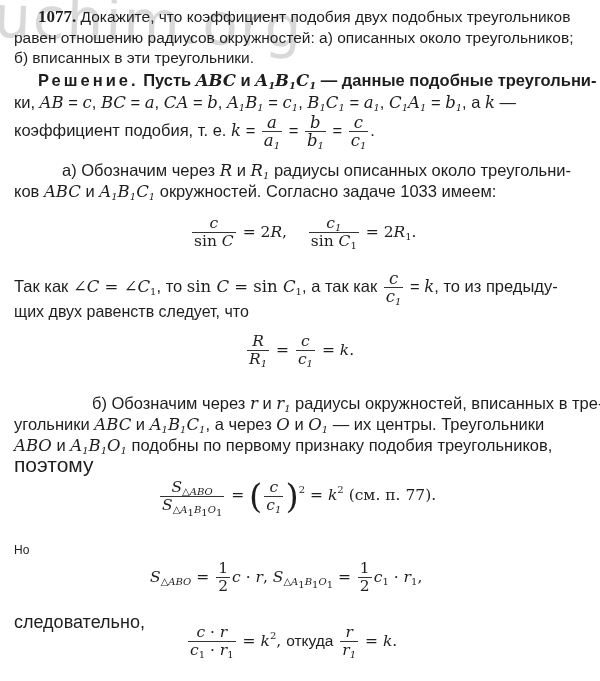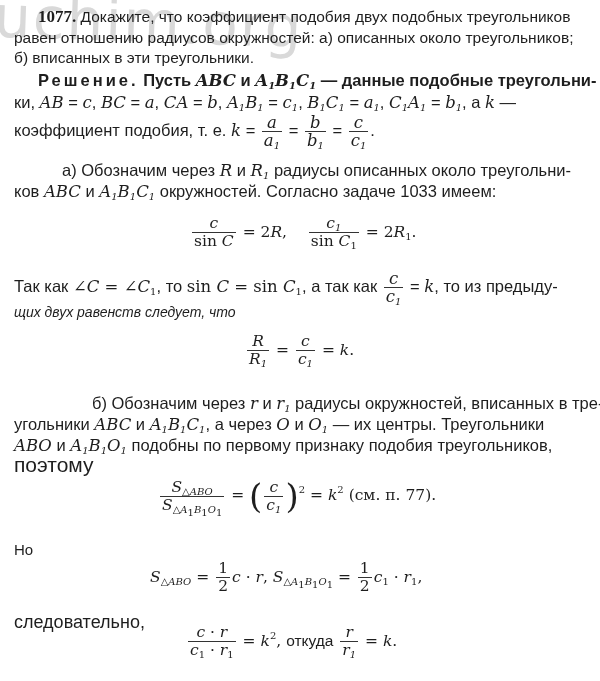--- a/index.html
+++ b/index.html
@@ -69,21 +69,21 @@
   </div>
   <div class="eq" style="left:190px; top:215px;">
     <span class="frac"><span class="num-part m">c</span><span>sin <i>C</i></span></span> = 2<i>R</i>,&nbsp;&nbsp;&nbsp;
     <span class="frac"><span class="num-part m">c<sub>1</sub></span><span>sin <i>C</i><sub>1</sub></span></span> = 2<i>R</i><sub>1</sub>.
   </div>
 
   <div class="line" style="left:14px; top:266px; height:40px; line-height:40px; font-size:16.5px;">
     Так как <span class="mr">∠<i>C</i> = ∠<i>C</i><sub>1</sub></span>, то <span class="mr">sin <i>C</i> = sin <i>C</i><sub>1</sub></span>, а так как
     <span class="frac"><span class="num-part m">c</span><span class="m">c<sub>1</sub></span></span> = <span class="m">k</span>, то из предыду-
   </div>
-  <div class="line" style="left:14px; top:302px; font-size:14px;font-style:italic;">щих двух равенств следует, что</div>
+  <div class="line" style="left:14px; top:302px; font-size:16px;">щих двух равенств следует, что</div>
   <div class="eq" style="left:245px; top:333px;">
     <span class="frac"><span class="num-part m">R</span><span class="m">R<sub>1</sub></span></span> =
     <span class="frac"><span class="num-part m">c</span><span class="m">c<sub>1</sub></span></span> = <i>k</i>.
   </div>
 
   <div class="line" style="left:62px; top:393px; font-size:16.5px;margin-left:30px;">
     б) Обозначим через <span class="m">r</span> и <span class="m">r<sub>1</sub></span> радиусы окружностей, вписанных в тре-
   </div>
   <div class="line" style="left:14px; top:414px; font-size:16.5px;">
     угольники <span class="m">ABC</span> и <span class="m">A<sub>1</sub>B<sub>1</sub>C<sub>1</sub></span>, а через <span class="m">O</span> и <span class="m">O<sub>1</sub></span> — их центры. Треугольники
@@ -92,21 +92,21 @@
     <span class="m">ABO</span> и <span class="m">A<sub>1</sub>B<sub>1</sub>O<sub>1</sub></span> подобны по первому признаку подобия треугольников,
   </div>
   <div class="line" style="left:14px; top:455px; font-size:21px;">поэтому</div>
 
   <div class="eq" style="left:158px; top:476px;">
     <span class="frac"><span class="num-part"><i>S</i><sub>△<i>ABO</i></sub></span><span><i>S</i><sub>△<i>A</i><sub>1</sub><i>B</i><sub>1</sub><i>O</i><sub>1</sub></sub></span></span> =
     <span class="paren">(</span><span class="frac"><span class="num-part m">c</span><span class="m">c<sub>1</sub></span></span><span class="paren">)</span><sup>2</sup> = <i>k</i><sup>2</sup>
     <span>(см. п. 77).</span>
   </div>
 
-  <div class="line" style="left:14px; top:540px; font-size:15px;">Но</div>
+  <div class="line" style="left:14px; top:540px; font-size:12px;">Но</div>
   <div class="eq" style="left:150px; top:560px;">
     <i>S</i><sub>△<i>ABO</i></sub> = <span class="frac"><span class="num-part">1</span><span>2</span></span><i>c</i> · <i>r</i>, <i>S</i><sub>△<i>A</i><sub>1</sub><i>B</i><sub>1</sub><i>O</i><sub>1</sub></sub> = <span class="frac"><span class="num-part">1</span><span>2</span></span><i>c</i><sub>1</sub> · <i>r</i><sub>1</sub>,
   </div>
 
   <div class="line" style="left:14px; top:612px; font-size:18px;">следовательно,</div>
   <div class="eq" style="left:186px; top:624px;">
     <span class="frac"><span class="num-part"><i>c</i> · <i>r</i></span><span><i>c</i><sub>1</sub> · <i>r</i><sub>1</sub></span></span> = <i>k</i><sup>2</sup>,
     <span style="font-family:'Liberation Sans',sans-serif;">откуда</span>
     <span class="frac"><span class="num-part m">r</span><span class="m">r<sub>1</sub></span></span> = <i>k</i>.
   </div>

